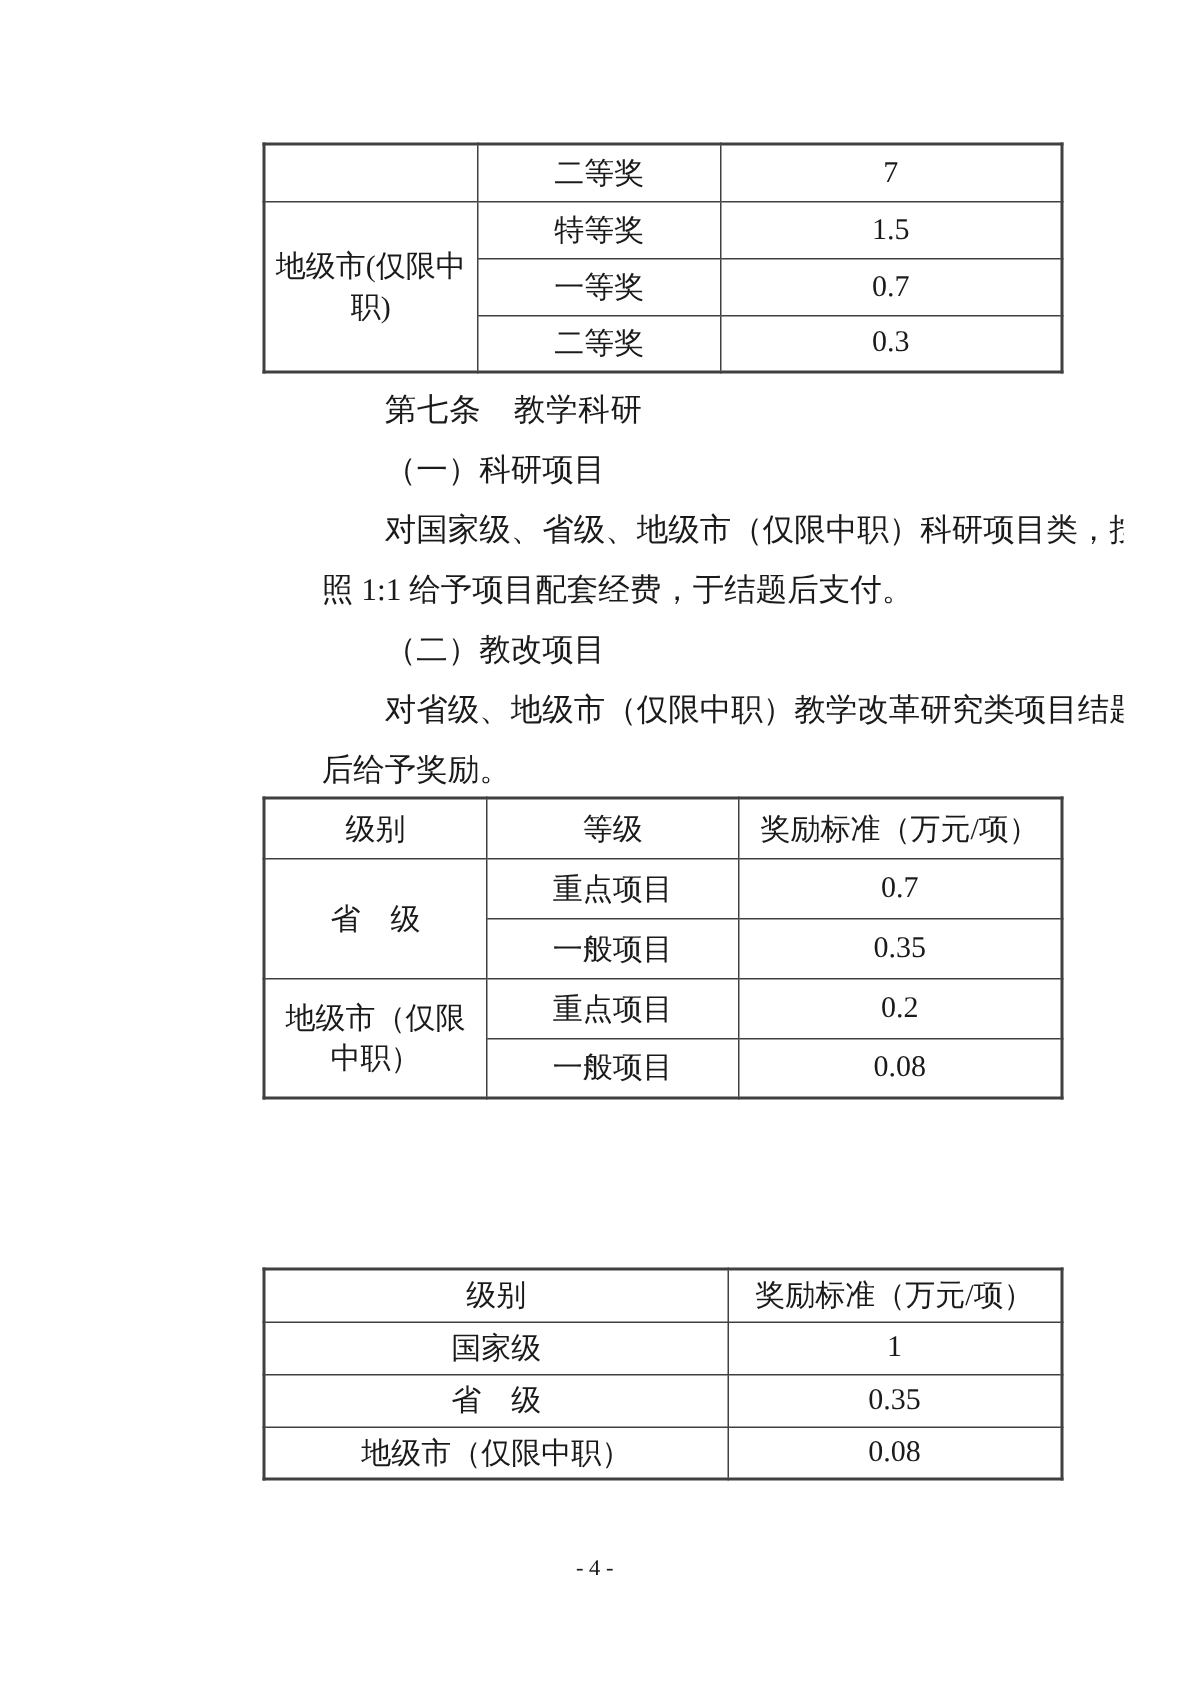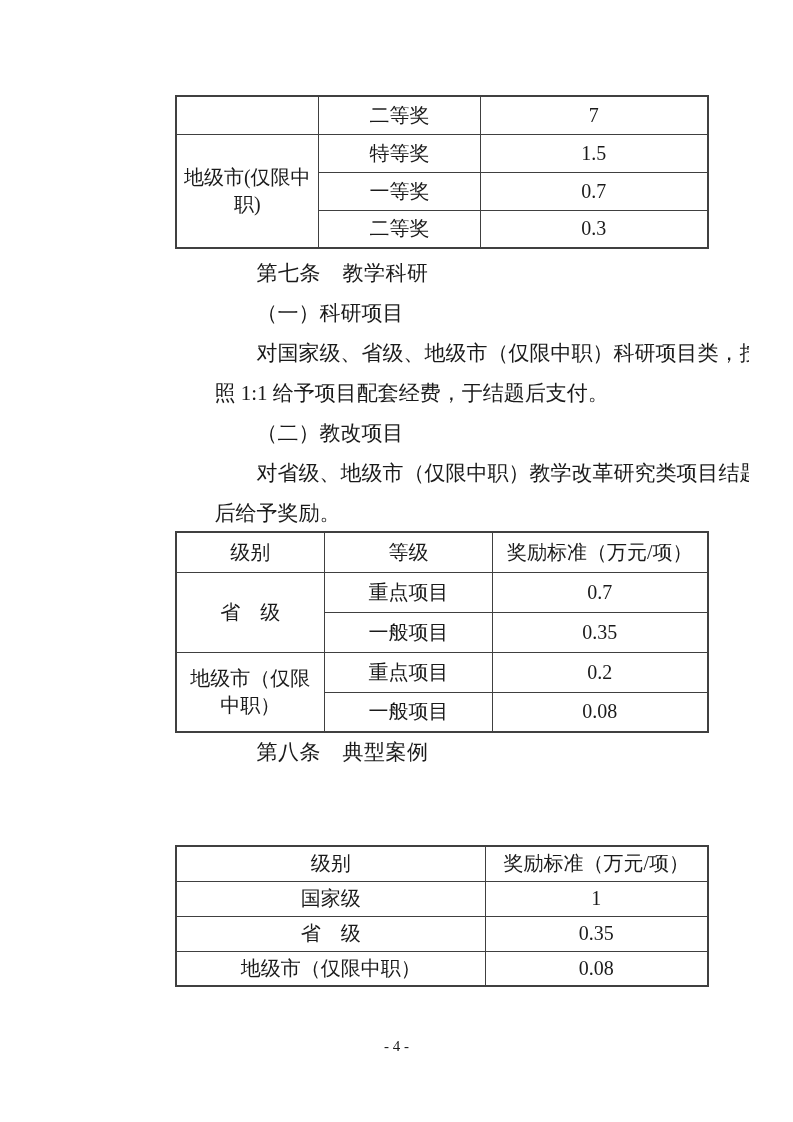--- a/index.html
+++ b/index.html
@@ -135,21 +135,20 @@
       <td class="num-cell">0.2</td>
     </tr>
     <tr>
       <td>一般项目</td>
       <td class="num-cell">0.08</td>
     </tr>
   </tbody>
     </table>
 
   <div class="textblock sec-a8">
-    <p class="article-heading">第八条　典型案例</p>
   </div>
 
   <table class="doc-table t3">
     <colgroup>
         <col style="width:310px">
         <col style="width:222px">
       </colgroup>
     <tbody>
         <tr>
       <th>级别</th>

